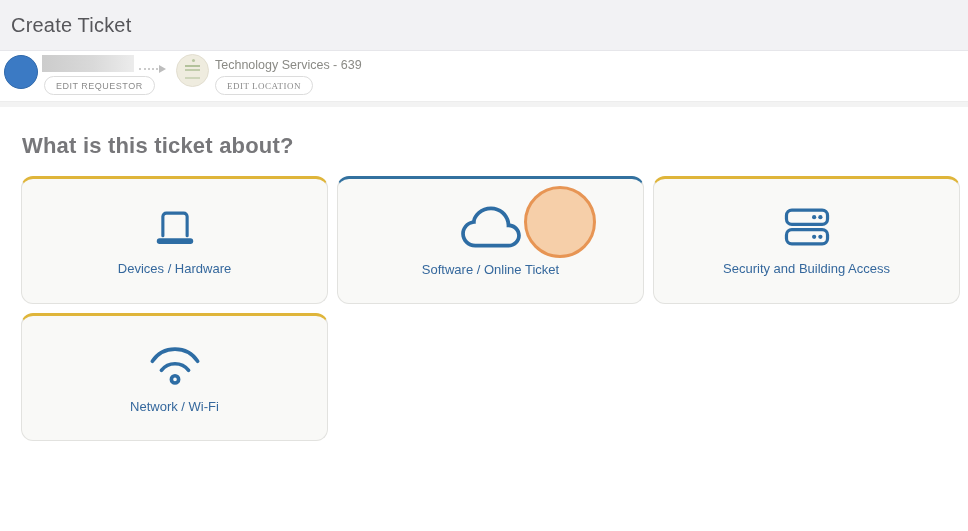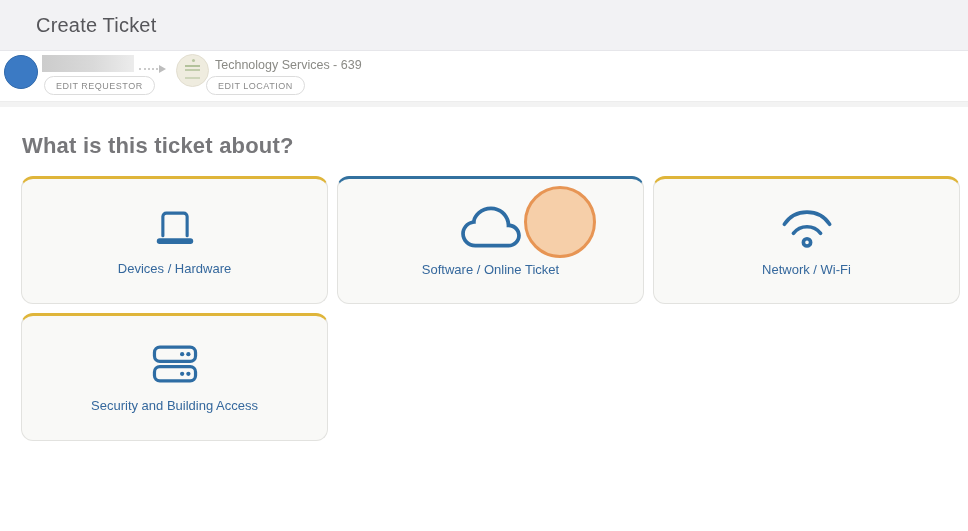--- a/index.html
+++ b/index.html
@@ -11,21 +11,21 @@
     overflow: hidden;
     position: relative;
   }
 
   
   .topbar {
     height: 51px;
     background: #f2f2f4;
     border-bottom: 1px solid #e6e6ea;
     display: flex; align-items: center;
-    padding: 0 36px;
+    padding: 0 11px;
   }
   .page-title {
     font-size: 20px;
     color: #56565a;
     font-weight: 400;
     letter-spacing: 0.2px;
   }
 
   
   .requestor-bar {
@@ -52,21 +52,21 @@
     background: #ffffff;
     border: 1px solid #dcdcdc;
     border-radius: 10px;
     font-size: 9px;
     color: #8b8b8b;
     letter-spacing: 0.5px;
     cursor: pointer;
     white-space: nowrap;
   }
   .edit-requestor-btn { left: 44px; top: 25px; }
-  .edit-location-btn  { left: 206px; top: 25px; }
+  .edit-location-btn  { left: 215px; top: 25px; font-family: Liberation Serif, serif; }
   .flow-arrow { position: absolute; left: 139px; top: 14px; width: 28px; height: 10px; }
   .flow-arrow .dots {
     position: absolute; left: 0; top: 3px; width: 19px;
     border-top: 2px dotted #cbcbcb;
   }
   .flow-arrow .head {
     position: absolute; right: 1px; top: 0;
     width: 0; height: 0;
     border-left: 7px solid #bdbdbd;
     border-top: 4px solid transparent;
@@ -191,37 +191,37 @@
         <svg width="62" height="44" viewBox="0 1.6 16 11.8">
           <path fill="#2e6da4" d="M4.406 3.342A5.53 5.53 0 0 1 8 2c2.69 0 4.923 2 5.166 4.579C14.758 6.804 16 8.137 16 9.773 16 11.569 14.502 13 12.687 13H3.781C1.708 13 0 11.366 0 9.318c0-1.763 1.266-3.223 2.942-3.593.143-.863.698-1.723 1.464-2.383zm.653.757c-.757.653-1.153 1.44-1.153 2.056v.448l-.445.049C2.064 6.805 1 7.952 1 9.318 1 10.785 2.23 12 3.781 12h8.906C13.98 12 15 10.988 15 9.773c0-1.216-1.02-2.228-2.313-2.228h-.5v-.5C12.188 4.825 10.328 3 8 3a4.53 4.53 0 0 0-2.941 1.1z"></path>
         </svg>
       </span>
       <span class="card-label">Software / Online Ticket</span>
       <div class="click-highlight"></div>
     </div>
 
     <div class="card" style="border-top-color: rgb(223, 181, 58);">
       <span class="card-icon">
-        <svg width="58" height="44" viewBox="0 0 64 48" fill="none" stroke="#2e6da4" stroke-width="4" stroke-linecap="round">
-          <path d="M7 21 A 30 30 0 0 1 57 21"></path>
-          <path d="M17 31 A 19 19 0 0 1 47 31"></path>
-          <circle cx="32" cy="41" r="4"></circle>
-        </svg>
-      </span>
-      <span class="card-label">Network / Wi-Fi</span>
-    </div>
-
-    <div class="card" style="border-top-color: rgb(223, 181, 58);">
-      <span class="card-icon">
         <svg width="50" height="42" viewBox="0 0 56 46" fill="none">
           <rect x="5" y="4" width="46" height="16" rx="6" stroke="#2e6da4" stroke-width="3.6"></rect>
           <rect x="5" y="26" width="46" height="16" rx="6" stroke="#2e6da4" stroke-width="3.6"></rect>
           <circle cx="36" cy="12" r="2.4" fill="#2e6da4"></circle>
           <circle cx="43" cy="12" r="2.4" fill="#2e6da4"></circle>
           <circle cx="36" cy="34" r="2.4" fill="#2e6da4"></circle>
           <circle cx="43" cy="34" r="2.4" fill="#2e6da4"></circle>
         </svg>
       </span>
       <span class="card-label">Security and Building Access</span>
     </div>
 
+    <div class="card" style="border-top-color: rgb(223, 181, 58);">
+      <span class="card-icon">
+        <svg width="58" height="44" viewBox="0 0 64 48" fill="none" stroke="#2e6da4" stroke-width="4" stroke-linecap="round">
+          <path d="M7 21 A 30 30 0 0 1 57 21"></path>
+          <path d="M17 31 A 19 19 0 0 1 47 31"></path>
+          <circle cx="32" cy="41" r="4"></circle>
+        </svg>
+      </span>
+      <span class="card-label">Network / Wi-Fi</span>
+    </div>
+
   </div>
 </div>
 
 </body></html>

